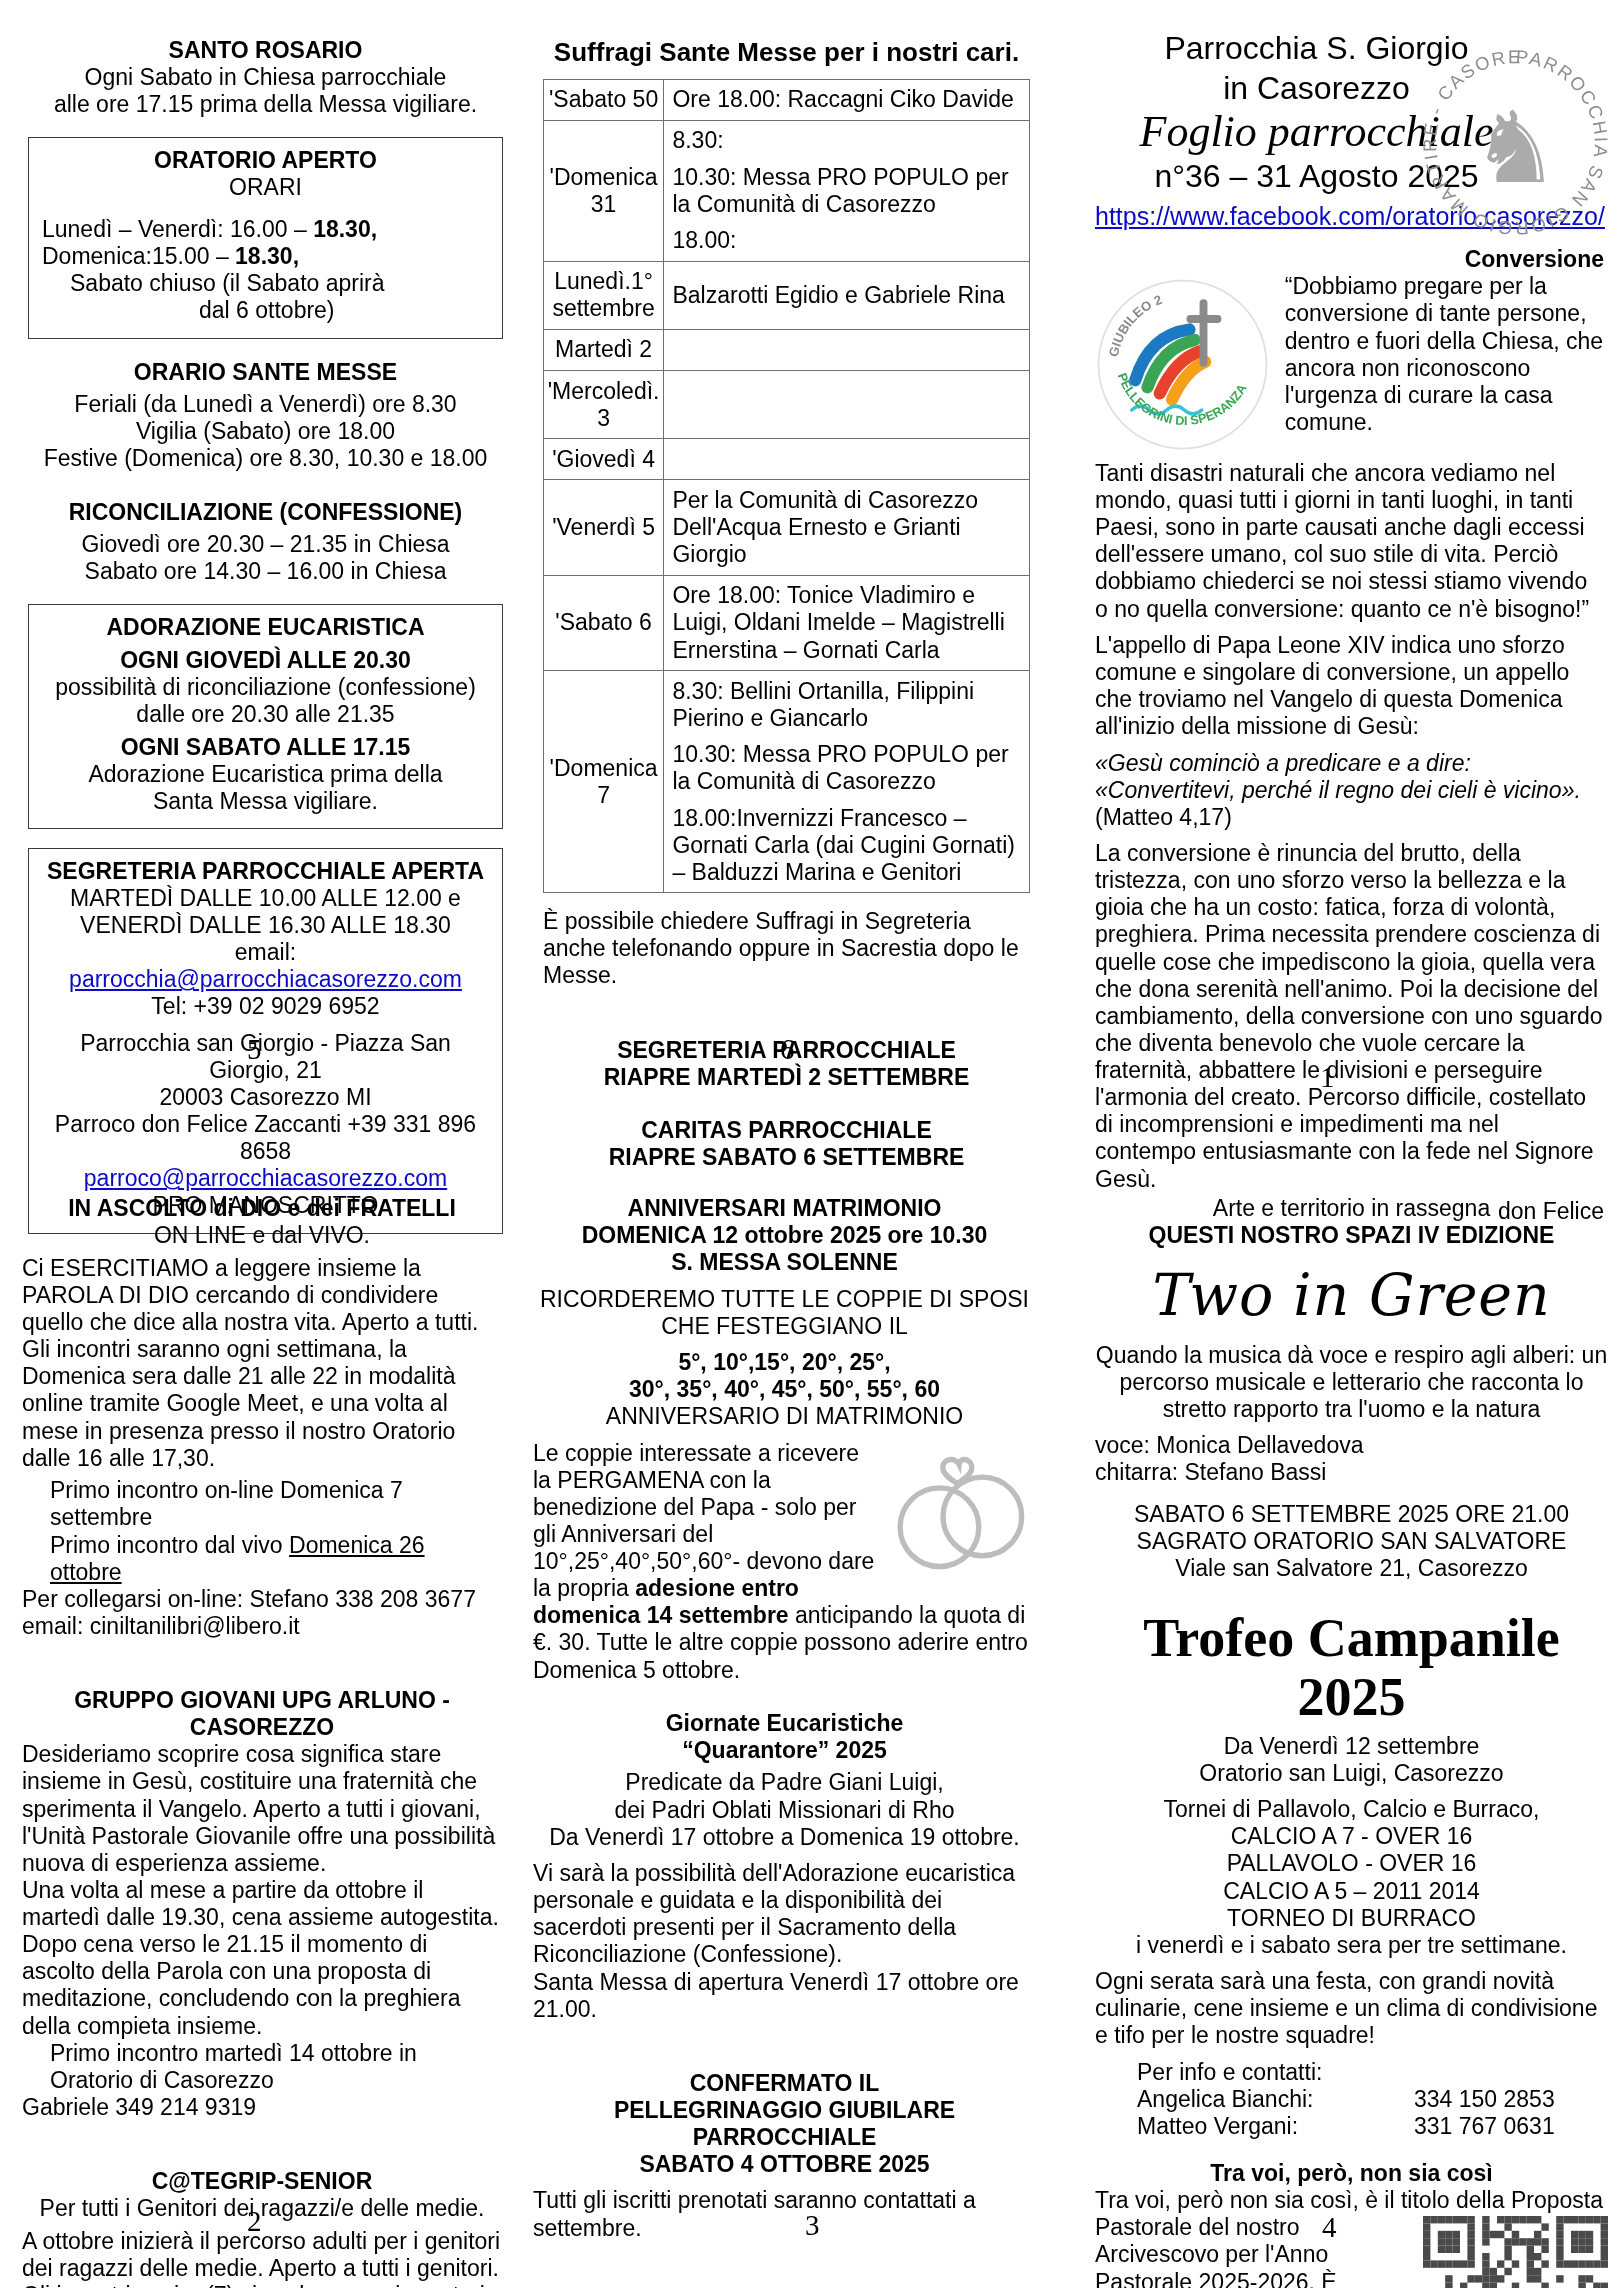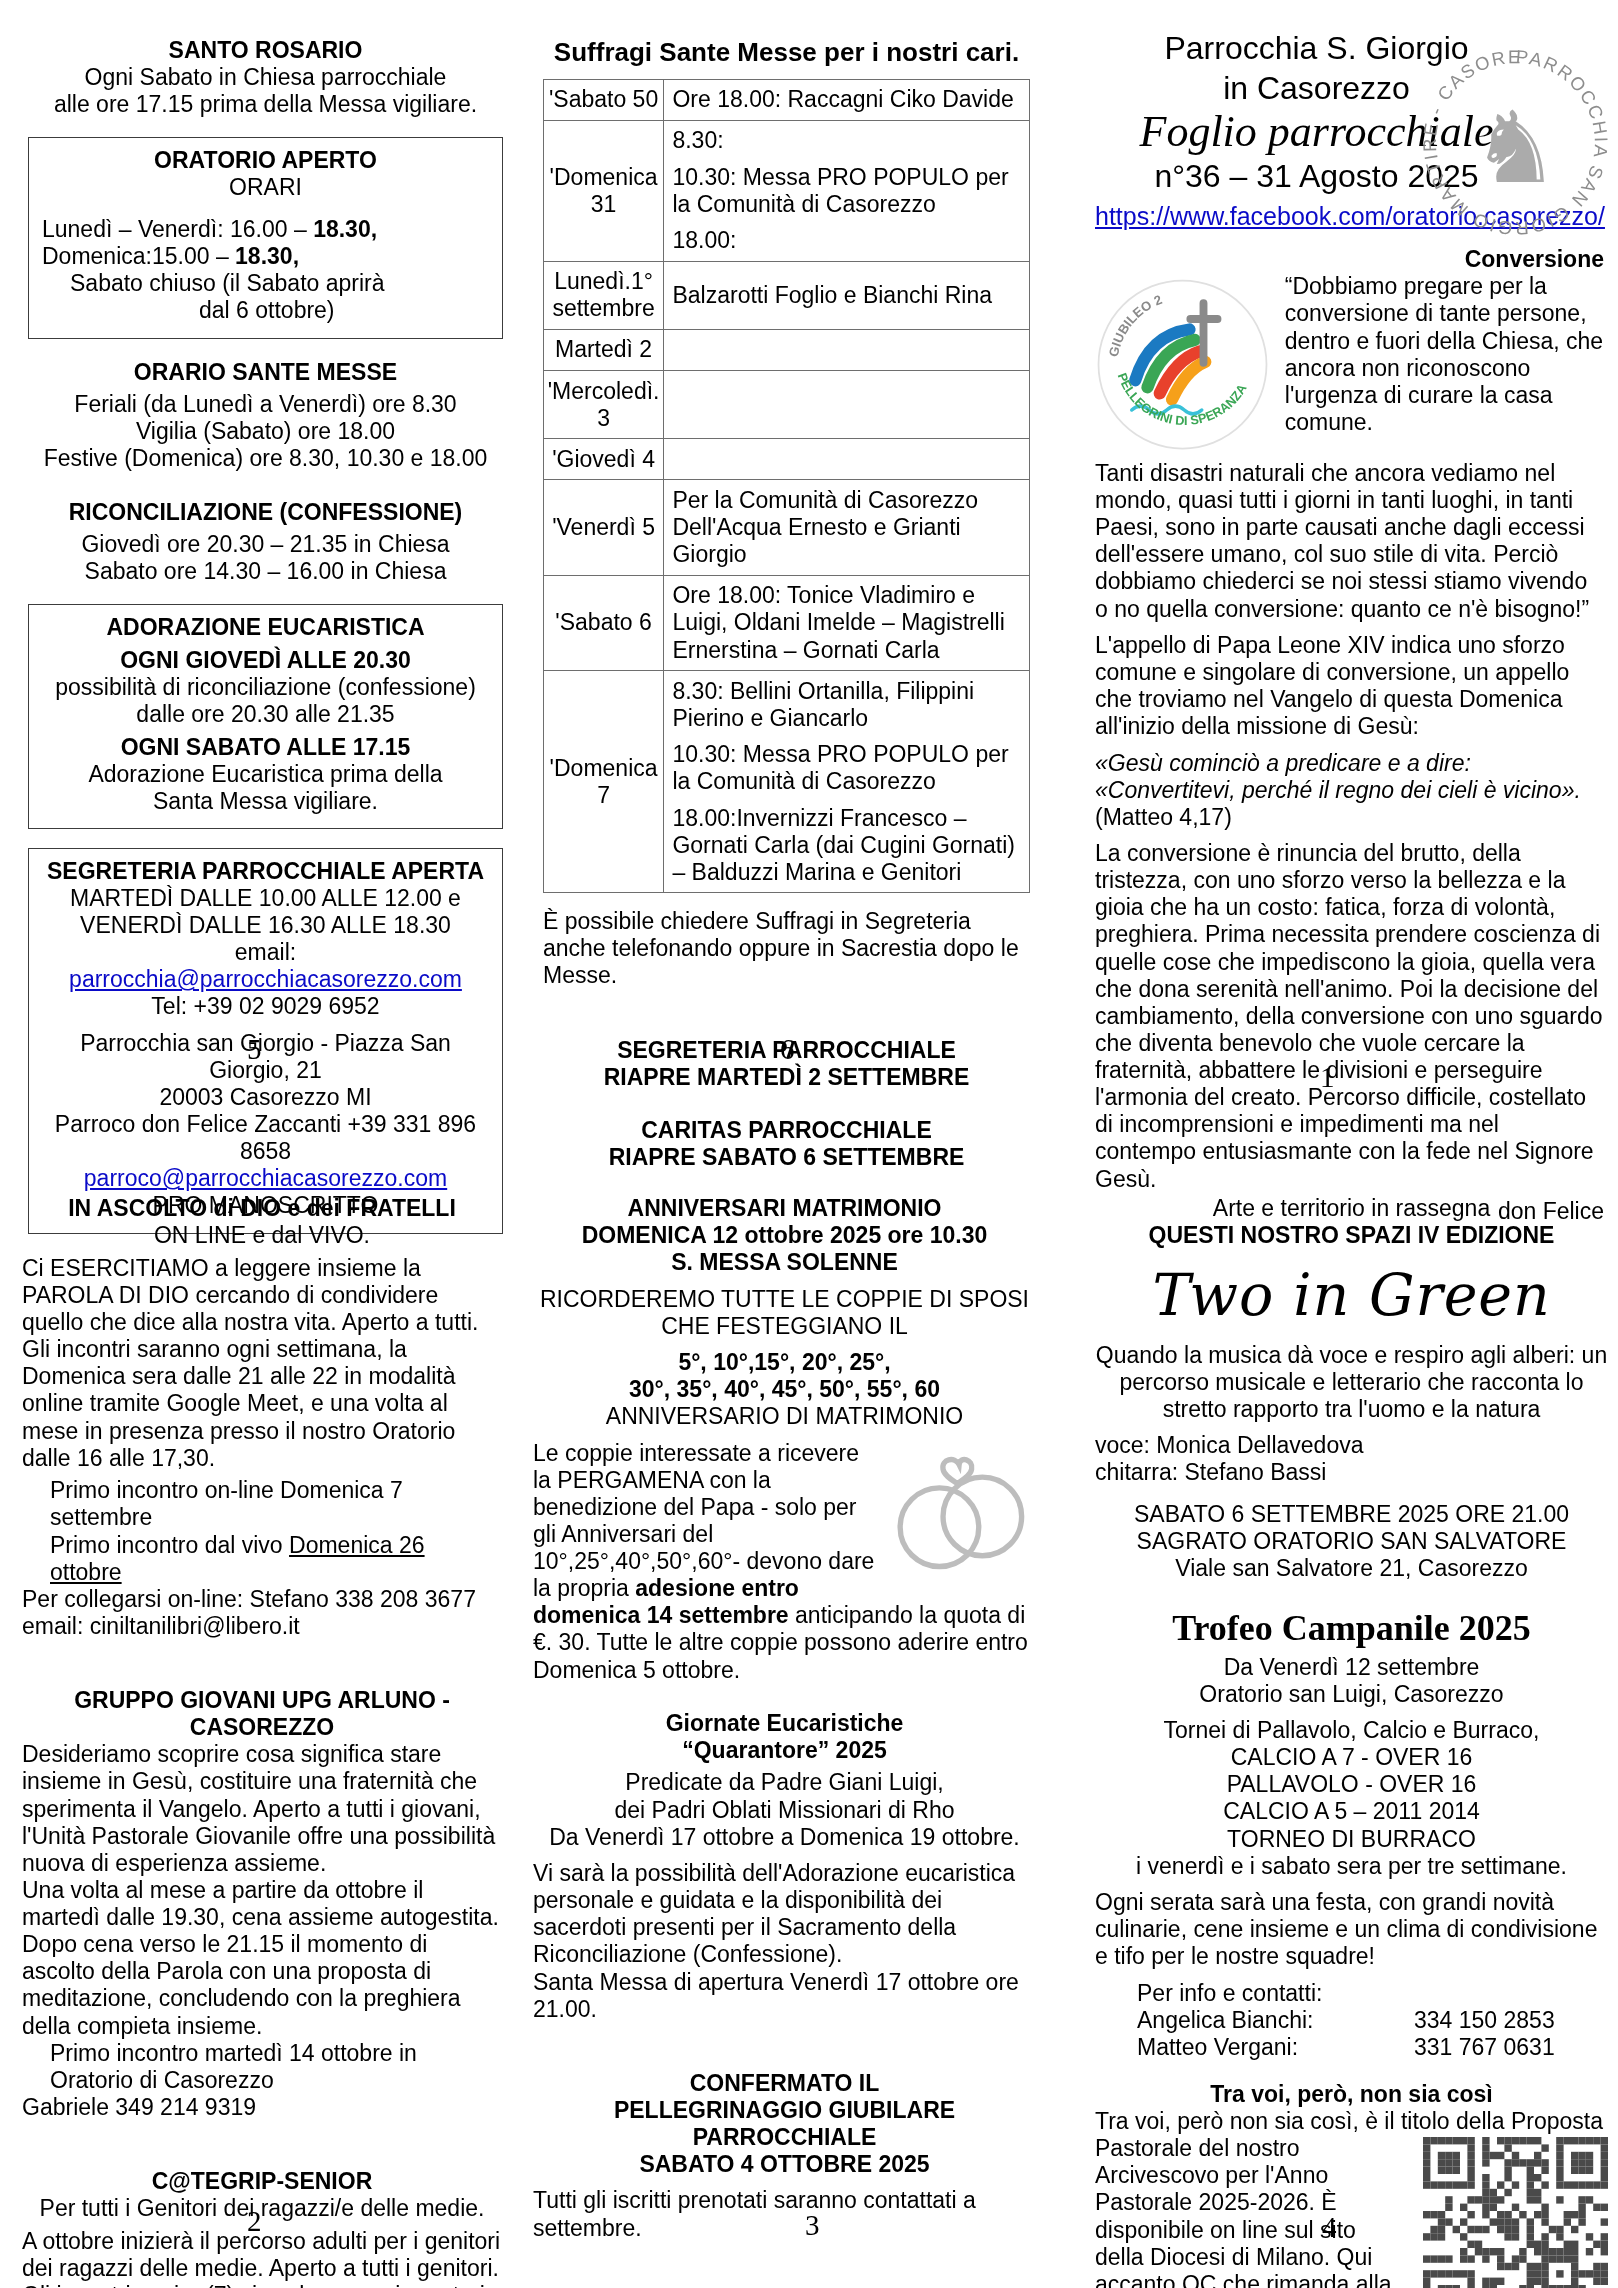--- a/index.html
+++ b/index.html
@@ -31,21 +31,21 @@
   .hdr{width:443px;text-align:center;font-size:32px;line-height:1.25;}
   .foglio{font-family:"Liberation Serif",serif;font-style:italic;font-size:44px;line-height:1.1;}
   .parish-logo{position:absolute;right:-5.5px;top:20px;}
   .jub{float:left;margin:3.7px 14.8px 1.8px 0;}
   .convtitle{padding-left:194px;text-align:right;}
   .quote{font-style:italic;}
   
   .rings{float:right;margin:5.5px 0 3.7px 9.2px;}
   
   .big-script{font-family:"DejaVu Serif",serif;font-style:italic;font-size:57px;line-height:1.1;letter-spacing:0.9px;}
-  .trofeo{font-family:"Liberation Serif",serif;font-weight:bold;font-size:36px;line-height:1.1;}
+  .trofeo{font-family:"Liberation Serif",serif;font-weight:bold;font-size:54px;line-height:1.1;}
   .contact{display:flex;padding-left:42px;}
   .contact .nm{width:277px;}
   .qr{float:right;margin:1.8px 0 5.5px 13px;}
   .suffhead{font-size:26px;}
 </style>
 </head>
 <body>
 
 <div class="sheet">
 
@@ -116,21 +116,21 @@
           <div class="tline">10.30: Messa PRO POPULO per la Comunità di Casorezzo</div>
           <div class="tline">18.00:</div>
         </td>
       </tr>
       <tr>
         <td class="day">
               <div>Lunedì.1°</div>
               <div>settembre</div>
             </td>
         <td>
-              <div class="tline">Balzarotti Foglio e Bianchi Rina</div>
+              <div class="tline">Balzarotti Egidio e Gabriele Rina</div>
             </td>
       </tr>
       <tr>
         <td class="day">Martedì 2</td>
         <td></td>
       </tr>
       <tr>
         <td class="day">
               <div>'Mercoledì.</div>
               <div>3</div>

